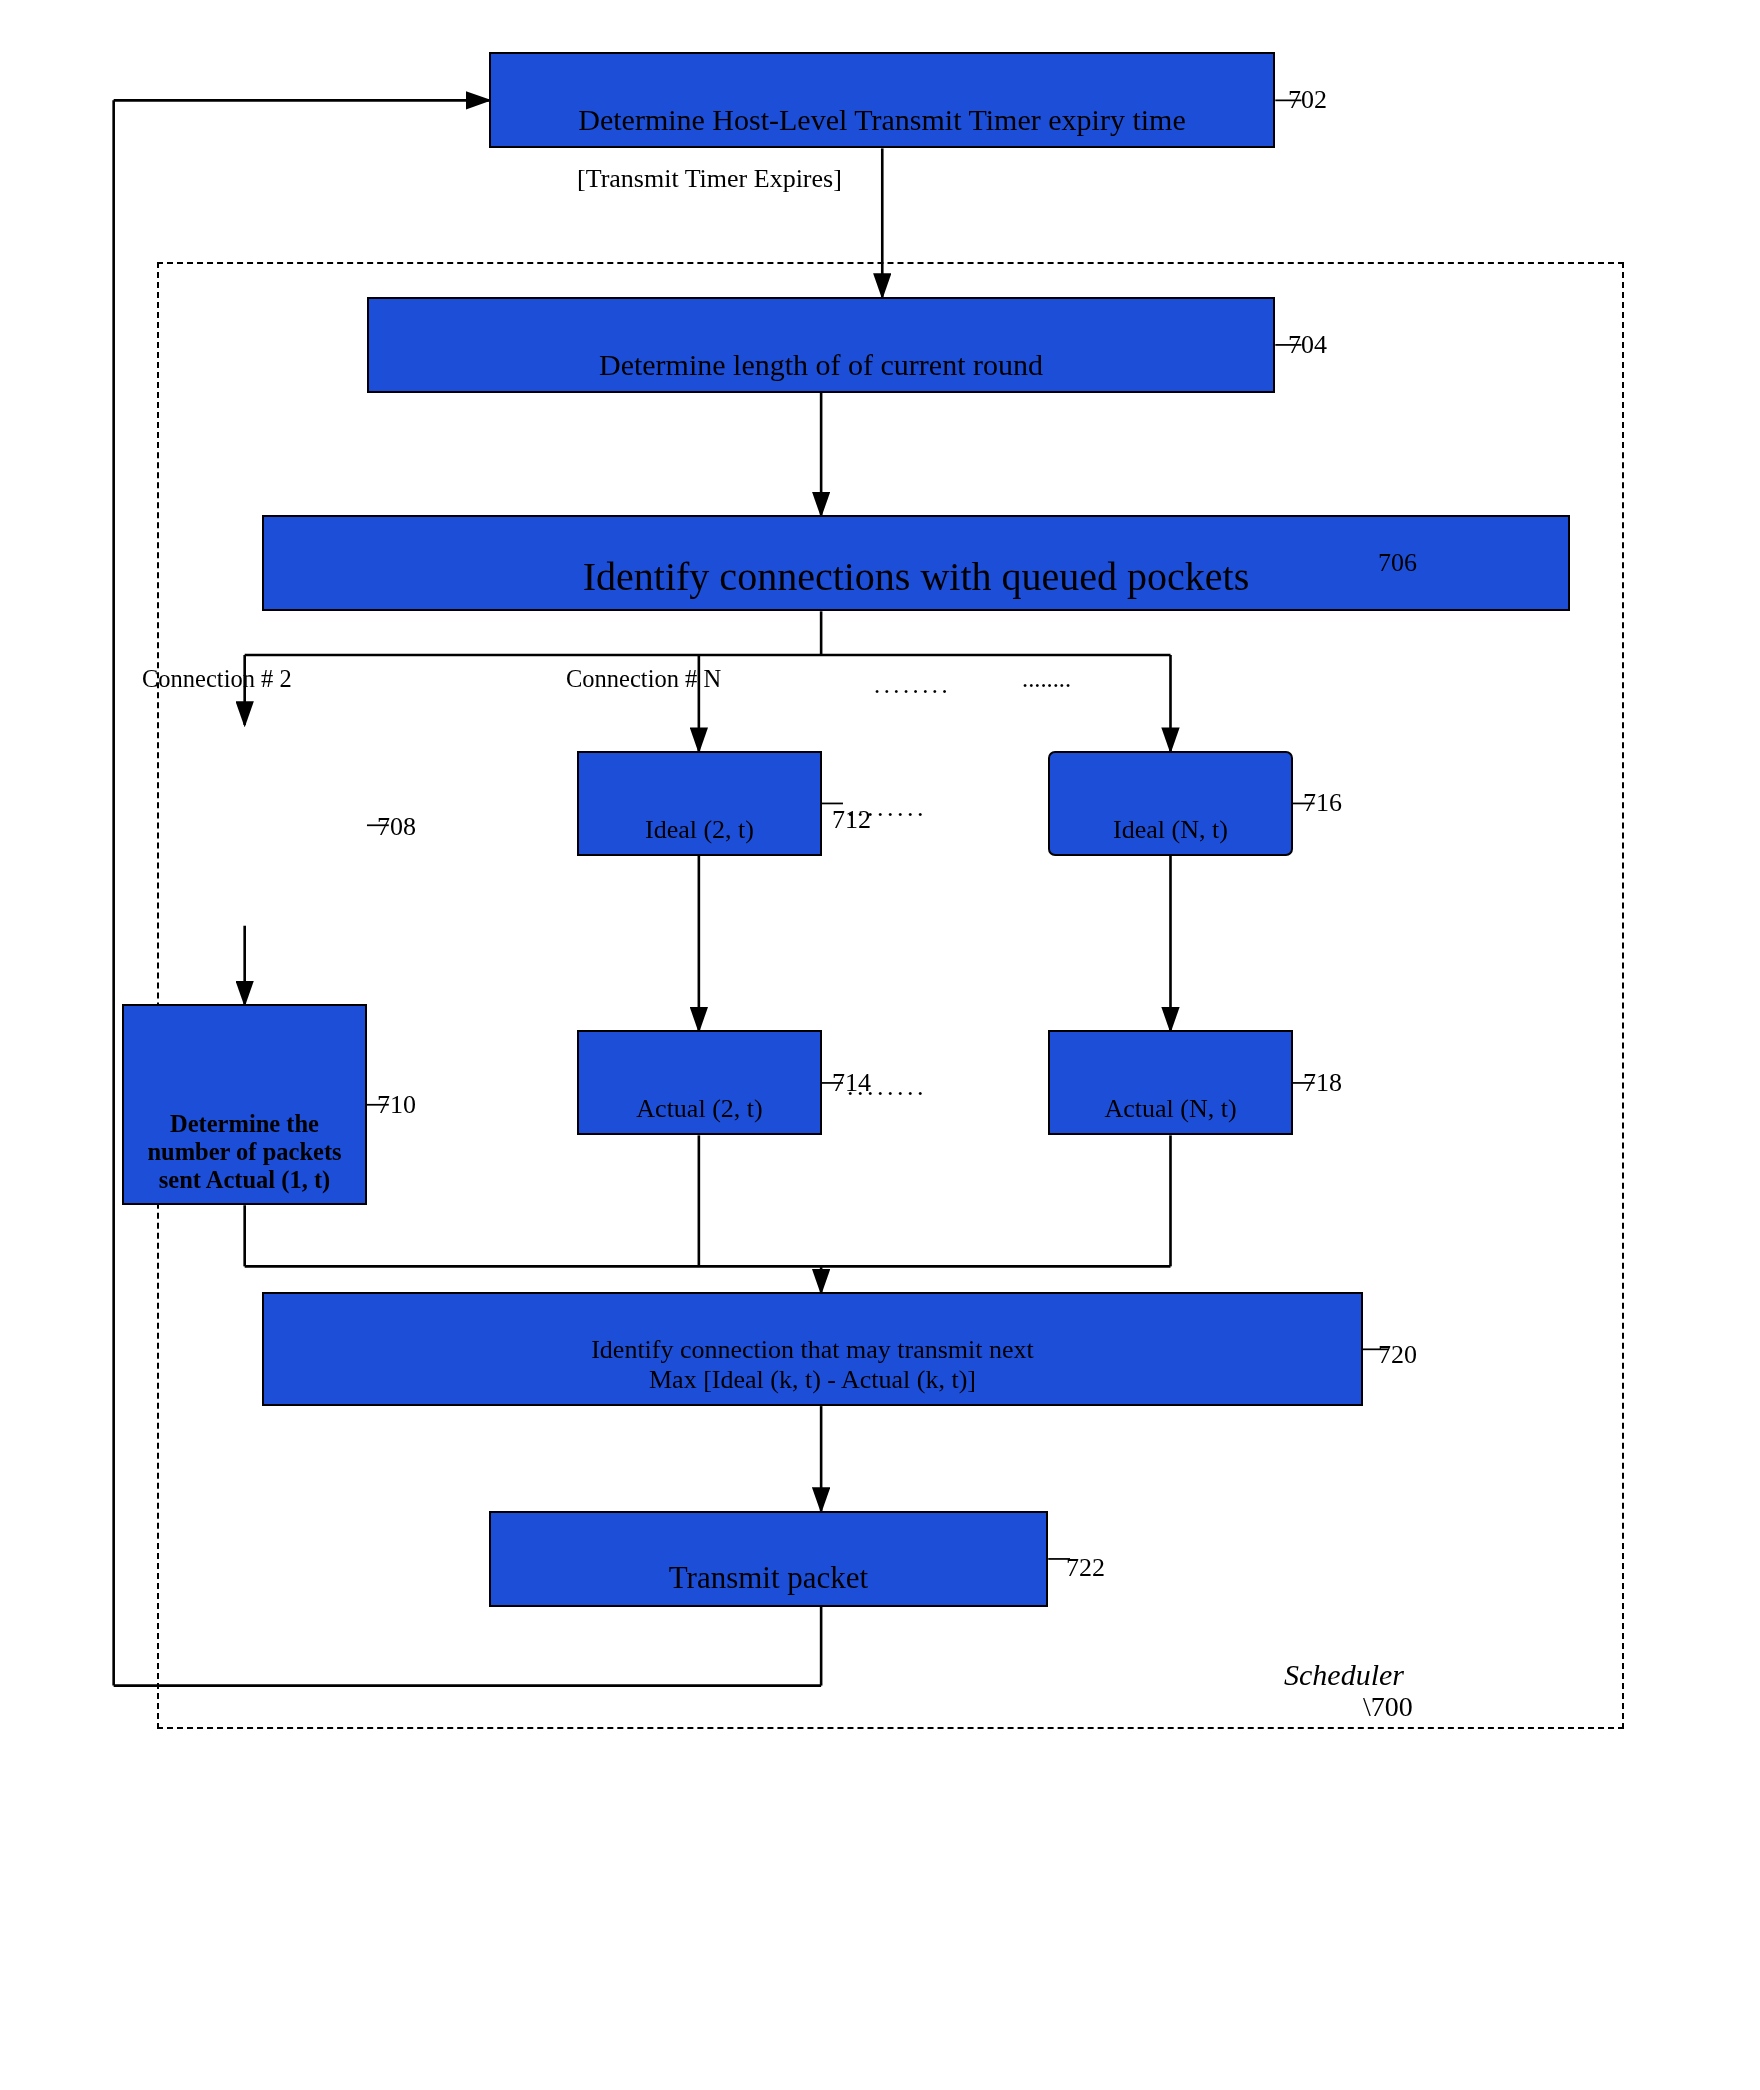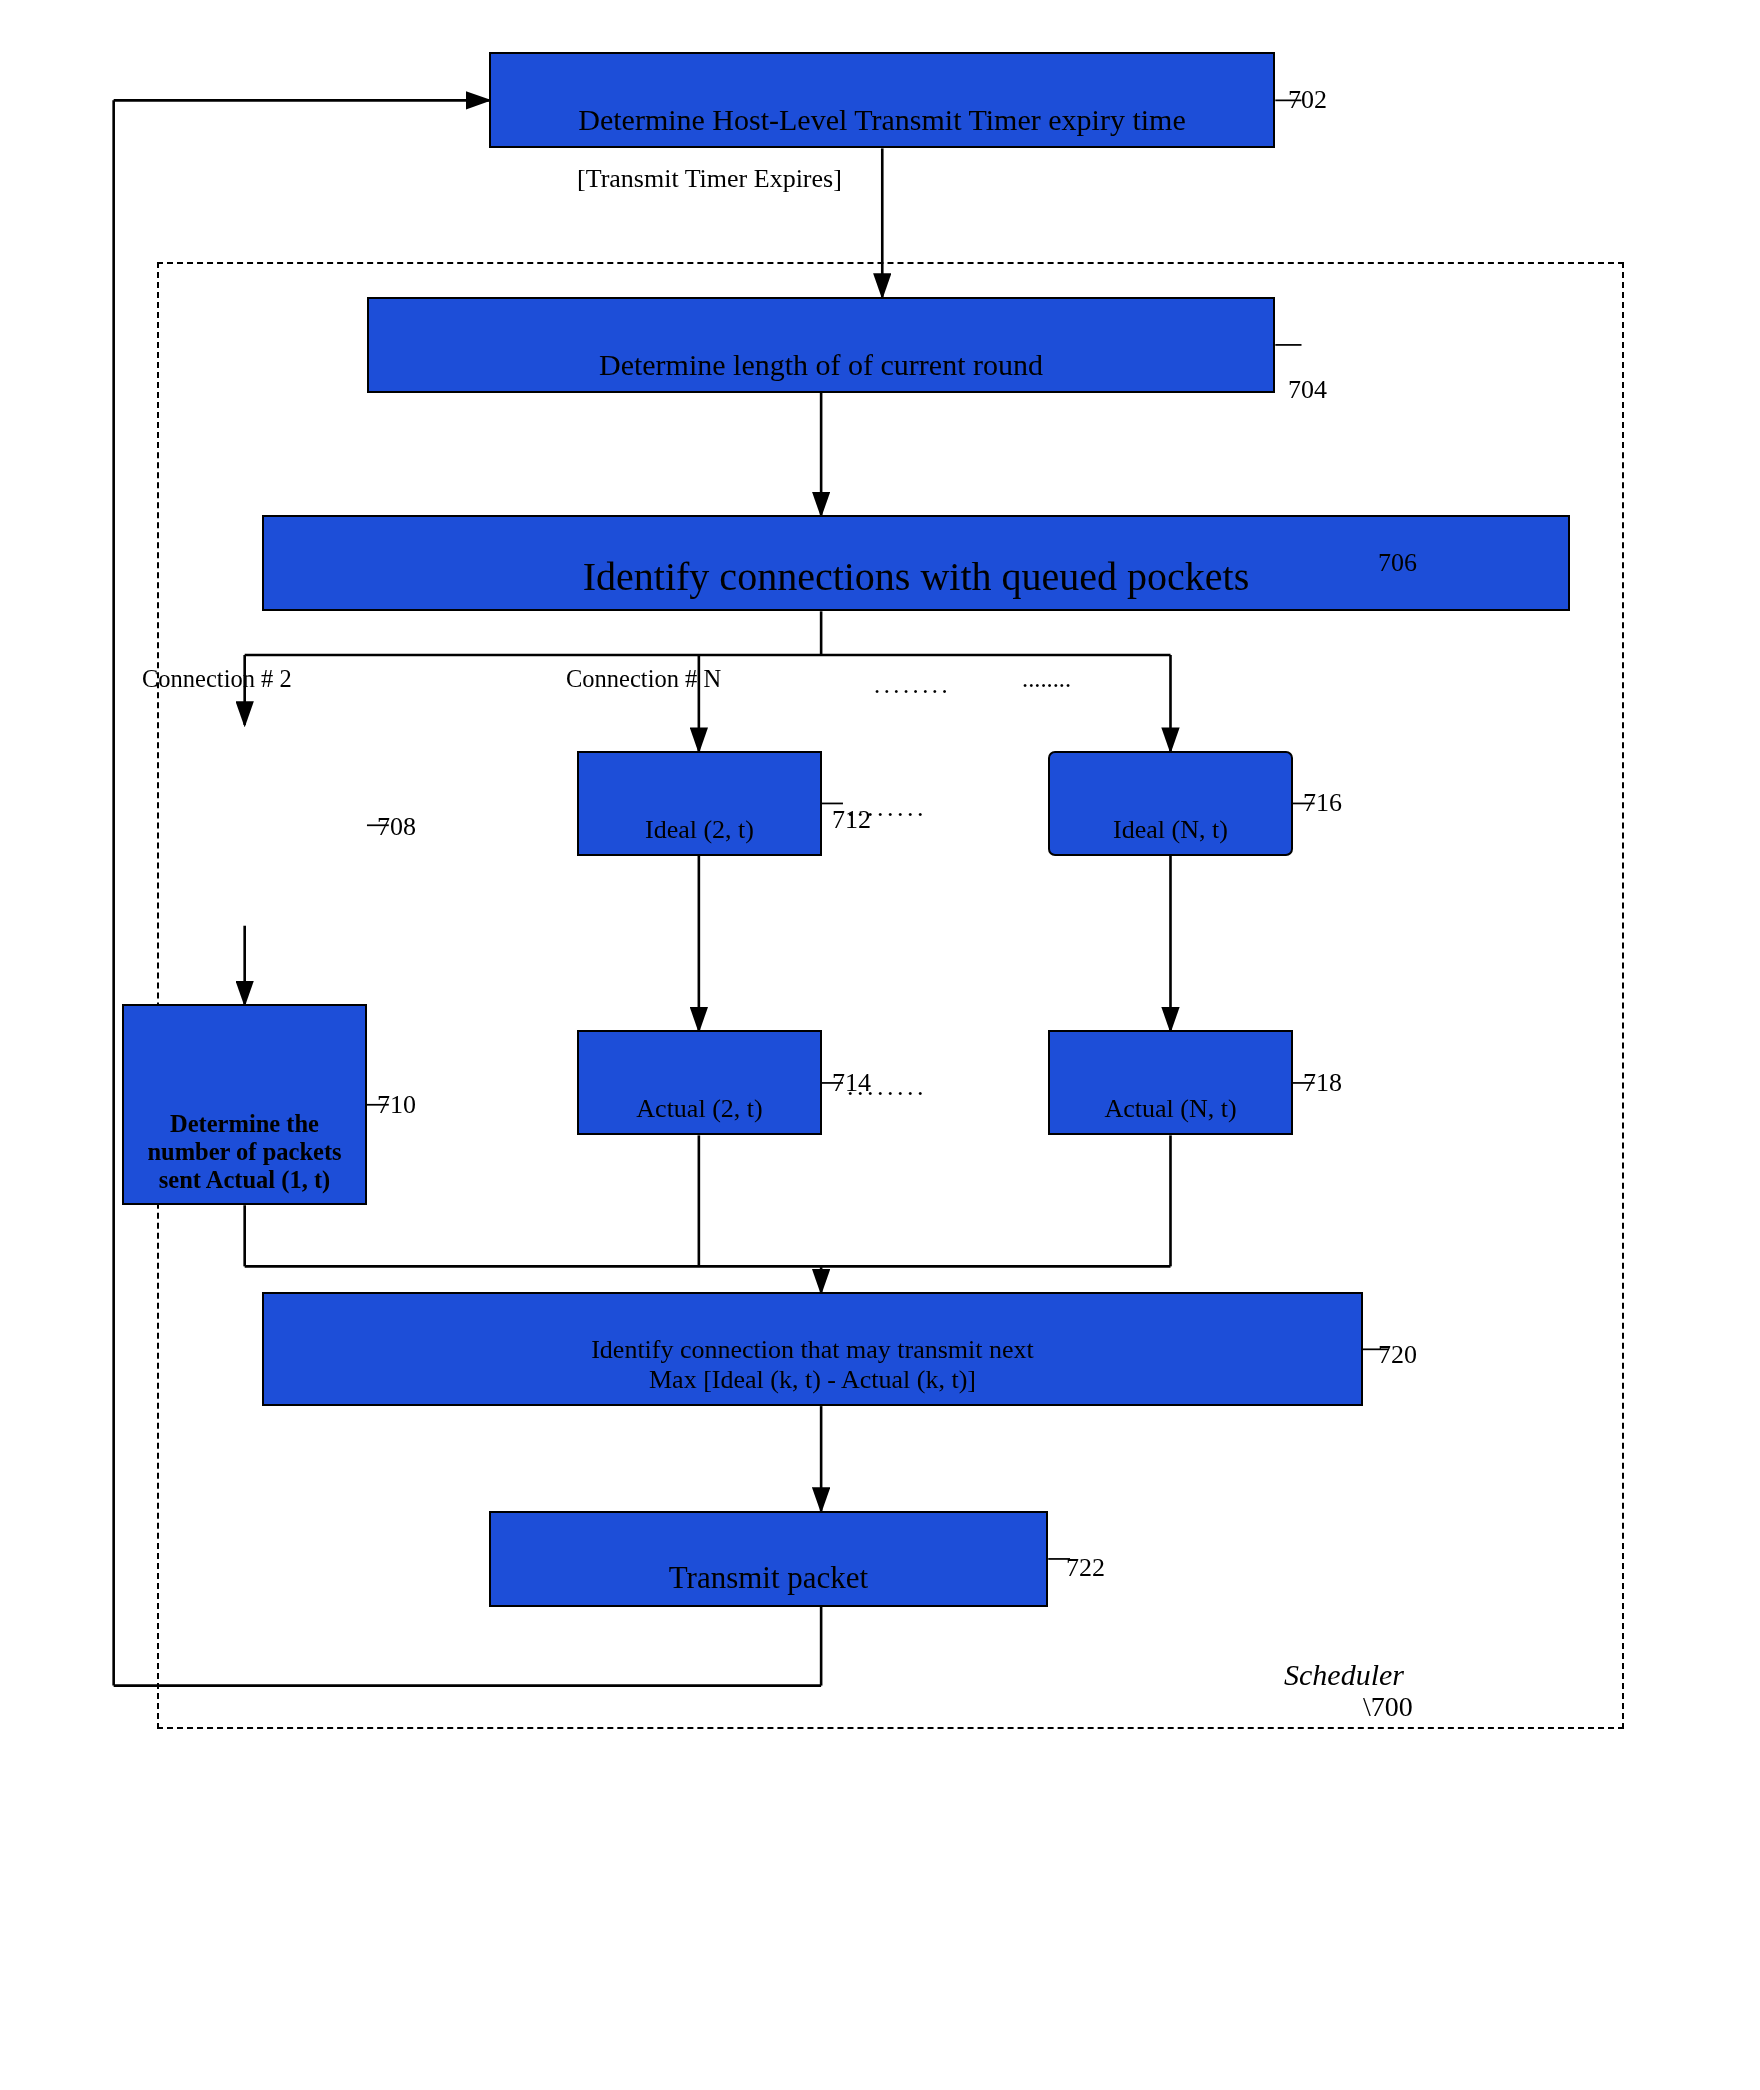--- a/index.html
+++ b/index.html
@@ -193,21 +193,21 @@
     <span>Identify connection that may transmit next<br>Max [Ideal (k, t) - Actual (k, t)]</span>
   </div>
 
   <div class="box" style="left:419px; top:1485px; width:559px; height:96px; font-size:31px;">
     <span>Transmit packet</span>
   </div>
 
   <div class="label-ref" style="left:1218px; top:59px;">
     <span>702</span>
   </div>
-  <div class="label-ref" style="left:1218px; top:304px;margin-top:45px;">
+  <div class="label-ref" style="left:1218px; top:304px;">
     <span>704</span>
   </div>
   <div class="label-ref" style="left:1308px; top:522px;">
     <span>706</span>
   </div>
   <div class="label-ref" style="left:307px; top:786px;">
     <span>708</span>
   </div>
   <div class="label-ref" style="left:762px; top:764px;margin-top:15px;">
     <span>712</span>

